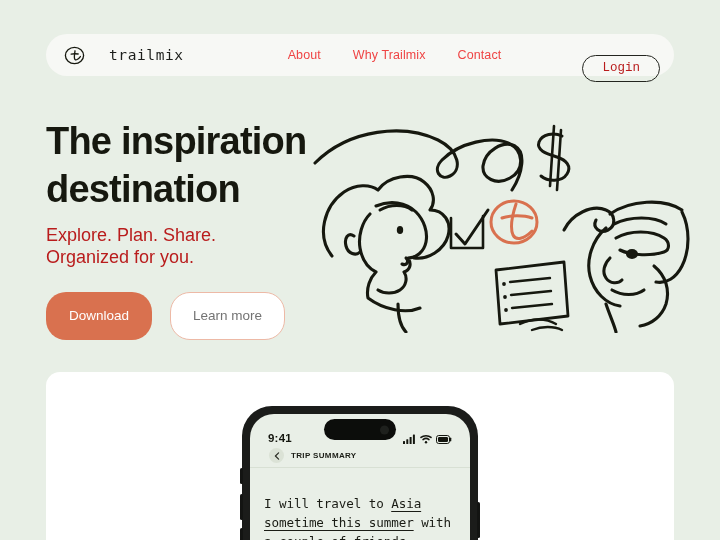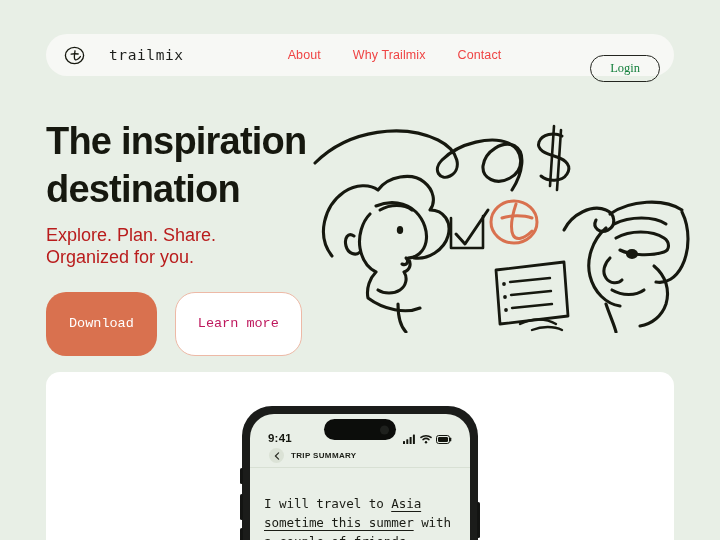--- a/index.html
+++ b/index.html
@@ -64,23 +64,23 @@
     cursor: pointer;
     white-space: nowrap;
     letter-spacing: 0.1px;
   }
 
   .login-btn {
     margin-left: auto;
     border: 1.3px solid #23251f;
     border-radius: 15px;
     background: transparent;
-    font-family: Liberation Serif, serif;
+    font-family: Liberation Mono, monospace;
     font-size: 12.5px;
-    color: #15803d;
+    color: #b91c1c;
     padding: 6px 19px;
     cursor: pointer;
     line-height: 1;
     margin-top: 27px;
   }
 
   
   .hero-copy {
     position: absolute;
     left: 46px;
@@ -108,35 +108,35 @@
     left: 46px;
     top: 292px;
     display: flex;
     gap: 18px;
   }
 
   .btn {
     border-radius: 20px;
     font-size: 13.5px;
     line-height: 1;
-    padding: 24px 22px;
+    padding: 16px 22px;
     cursor: pointer;
-    font-family: Liberation Mono, monospace;
+    font-family: Liberation Sans, sans-serif;
     border: 1.4px solid transparent;
     white-space: nowrap;
   }
 
   .btn-primary {
     background: #d9714f;
     color: #ffffff;
   }
 
   .btn-secondary {
     background: #ffffff;
-    color: #be185d;
+    color: #737373;
     border-color: #edb9a6;
   }
 
   
   .hero-art {
     position: absolute;
     left: 310px;
     top: 118px;
     width: 380px;
     height: 215px;

